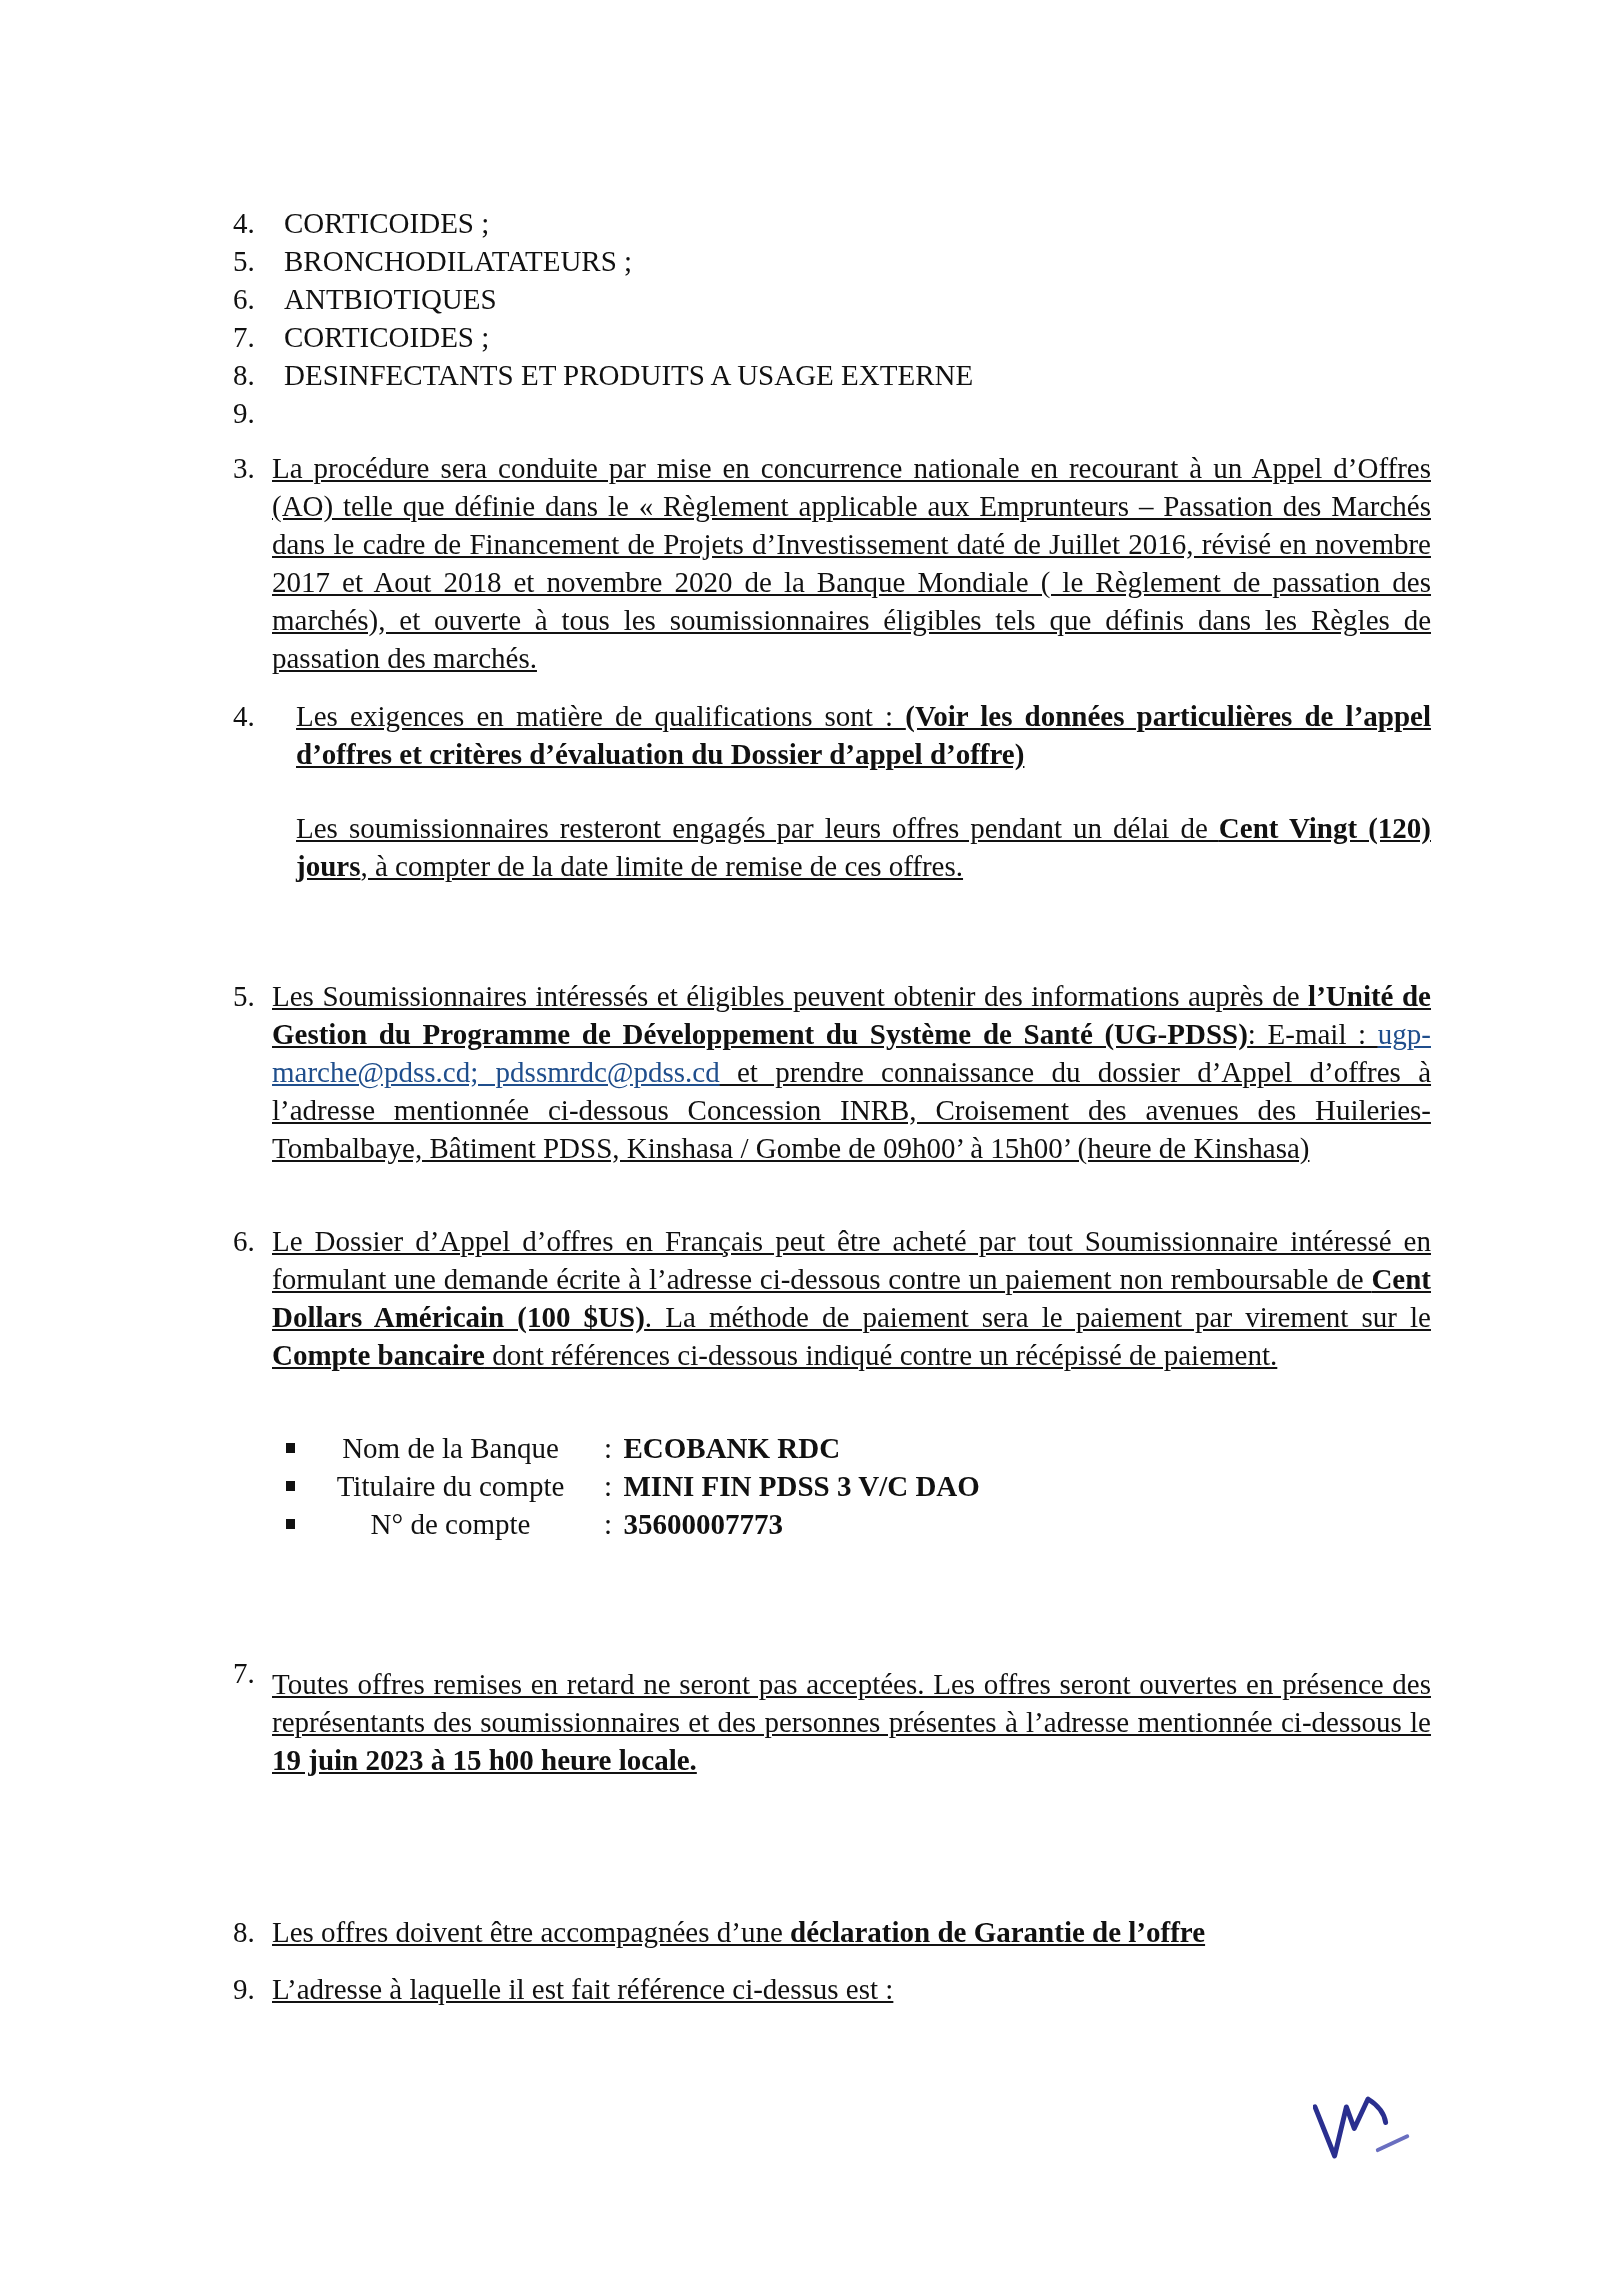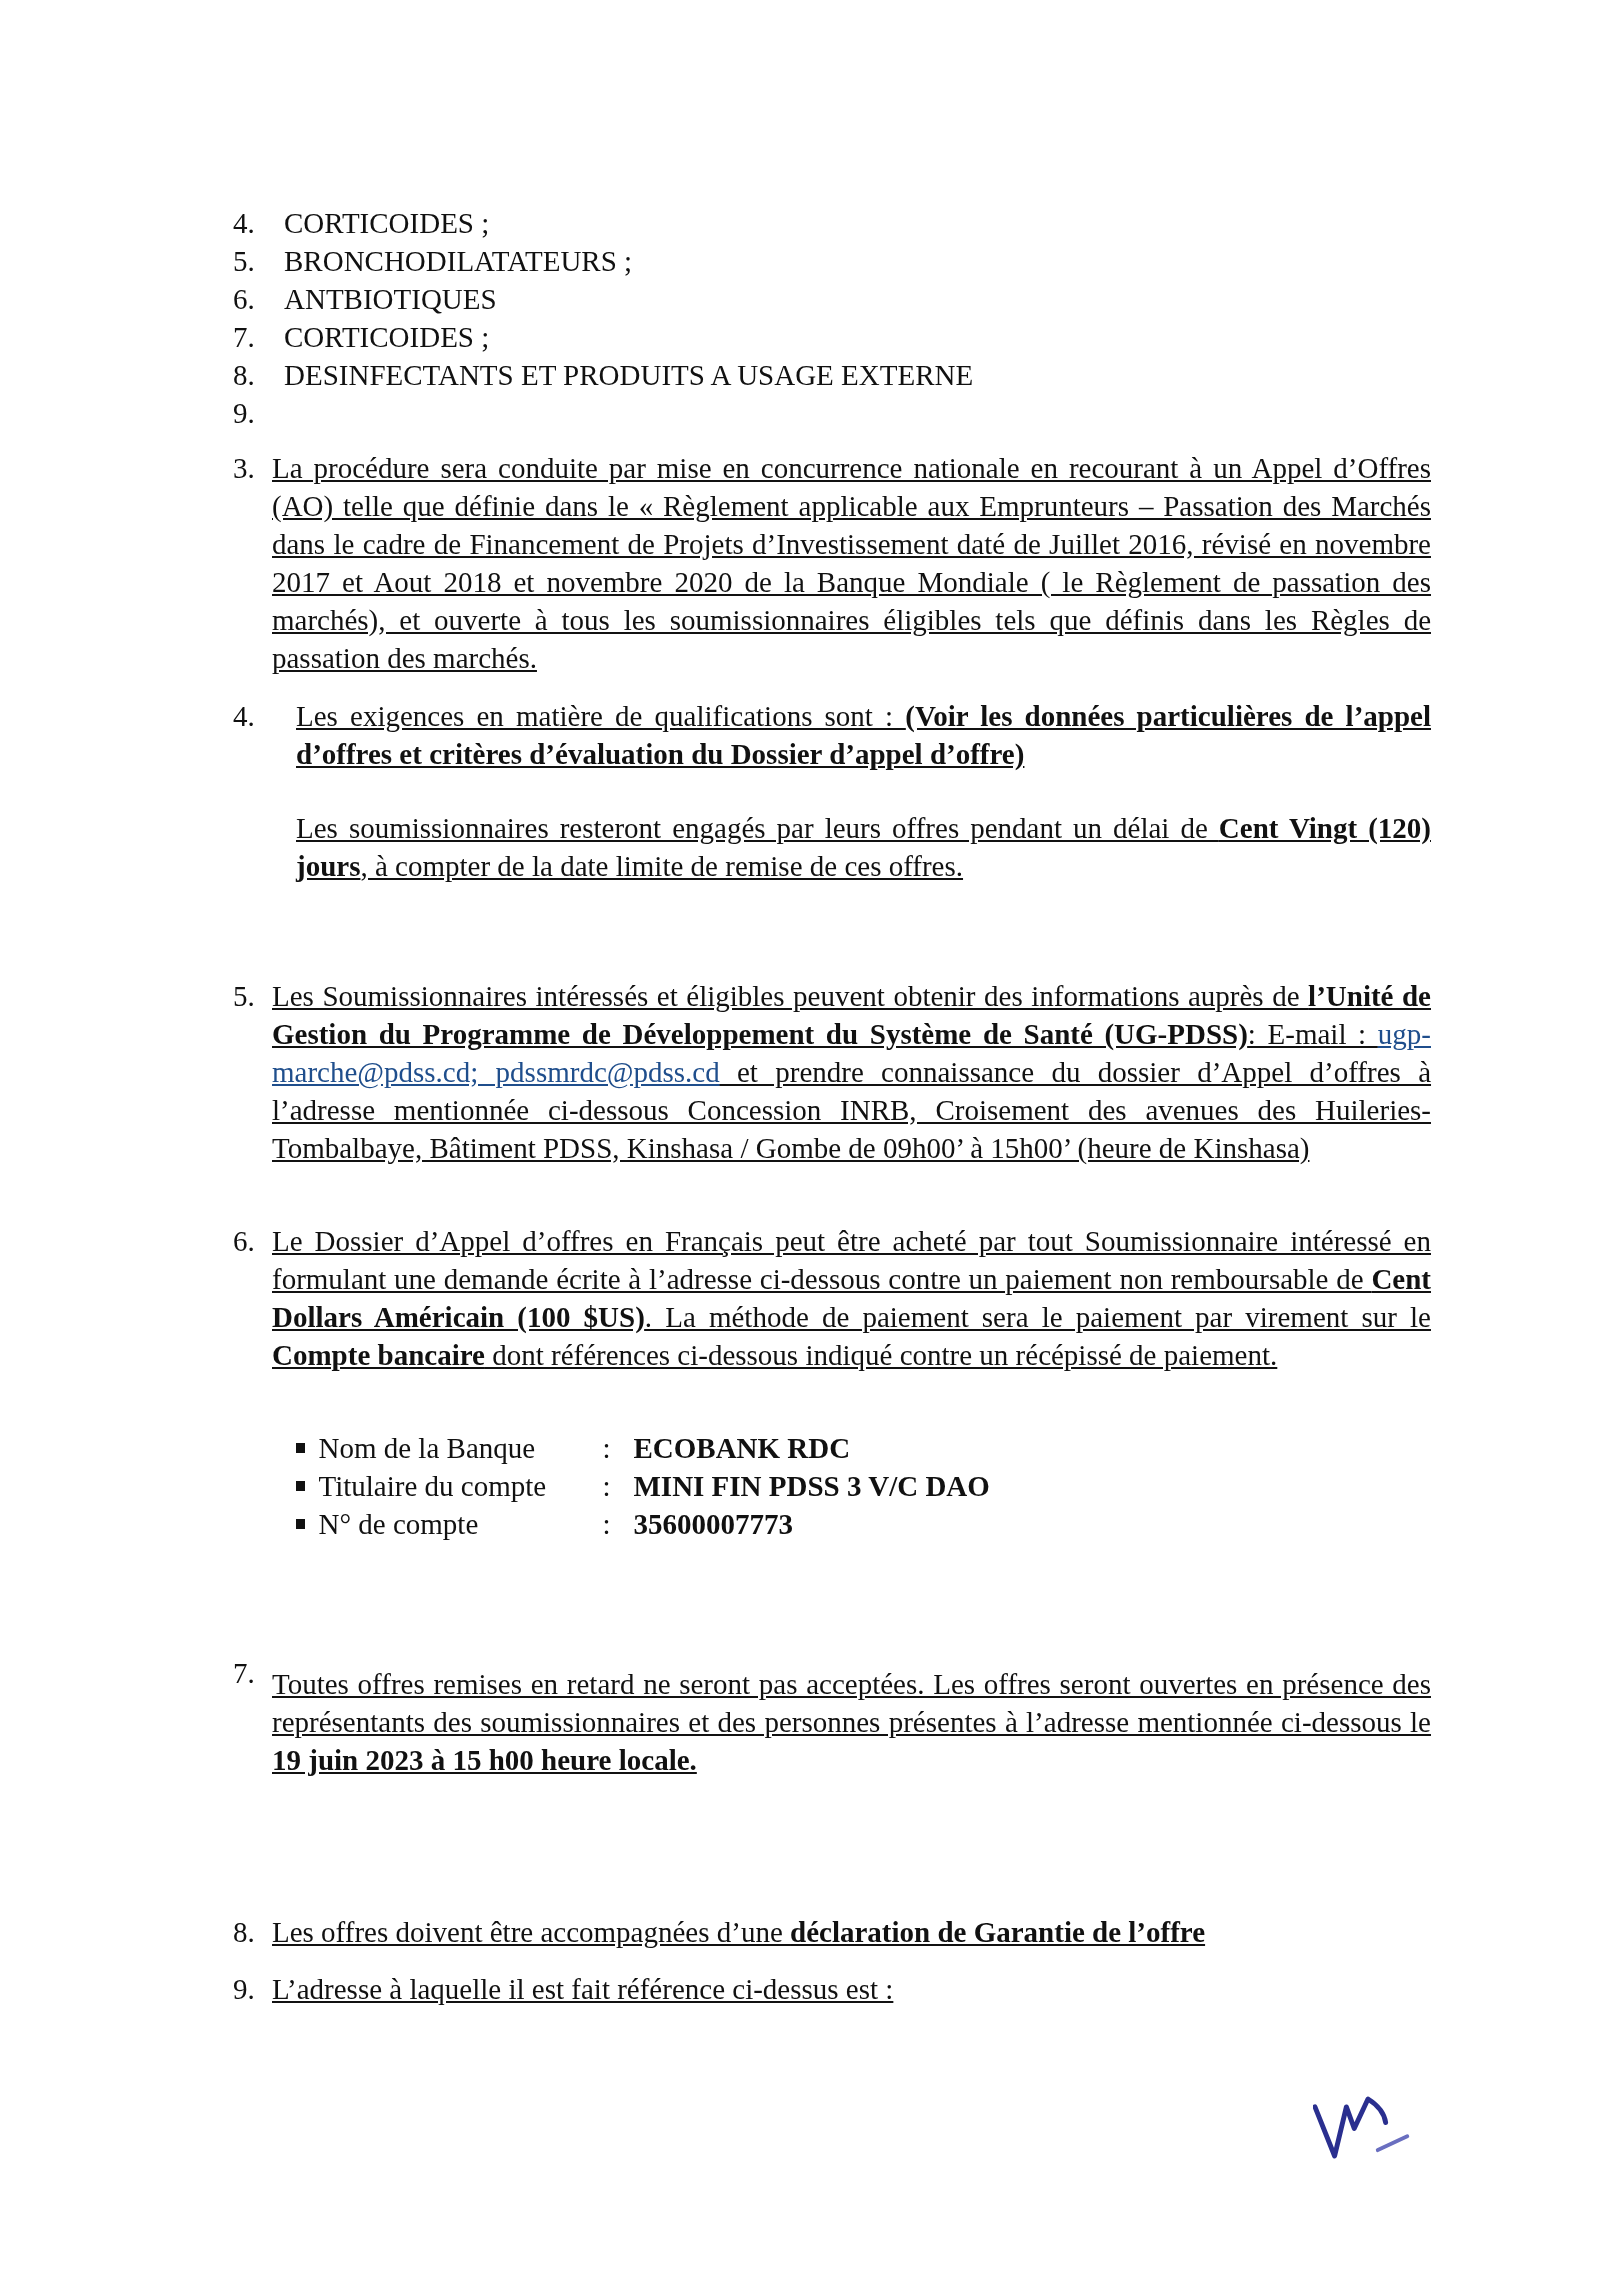--- a/index.html
+++ b/index.html
@@ -14,21 +14,21 @@
     .sublist { position: absolute; left: 233px; top: 204px; }
     .sublist .row { display: flex; height: 38px; }
     .sublist .num { width: 51px; }
     .item { position: absolute; left: 233px; width: 1198px; }
     .item .num { position: absolute; left: 0; top: 0; }
     .item .body { margin-left: 39px; text-align: justify; }
     .item.wide .body { margin-left: 63px; }
     .item p { margin: 0; text-decoration: underline; }
     b { font-weight: bold; }
     .link { color: #1f4e8c; text-decoration: underline; }
-    .bank { position: absolute; left: 296px; top: 1429px; }
+    .bank { position: absolute; left: 286px; top: 1429px; text-align: center; }
     .bank .row { display: flex; height: 38px; align-items: center; }
     .bank .bullet { width: 8.8px; height: 10.8px; background: #111; margin-right: 13.7px; }
     .bank .label { width: 284px; }
     .bank .colon { width: 31px; }
     .note { position: absolute; left: 241px; width: 1190px; text-align: justify; }
     .addr { position: absolute; left: 261px; width: 1170px; font-weight: bold; }
     .sig { position: absolute; left: 1313px; top: 2093px; }
   </style>
 </head>
 <body>

